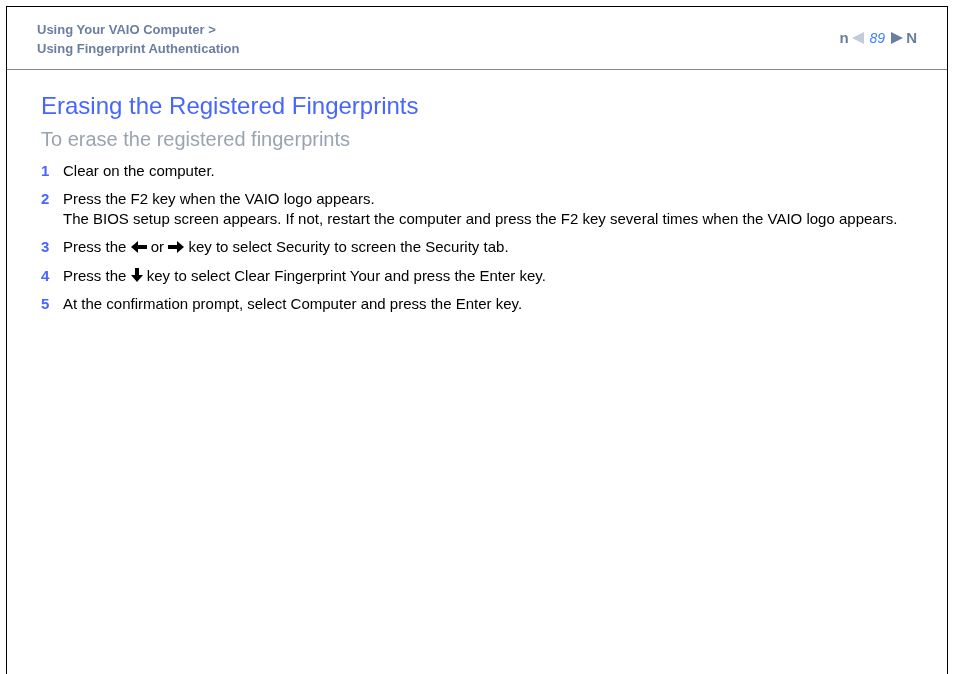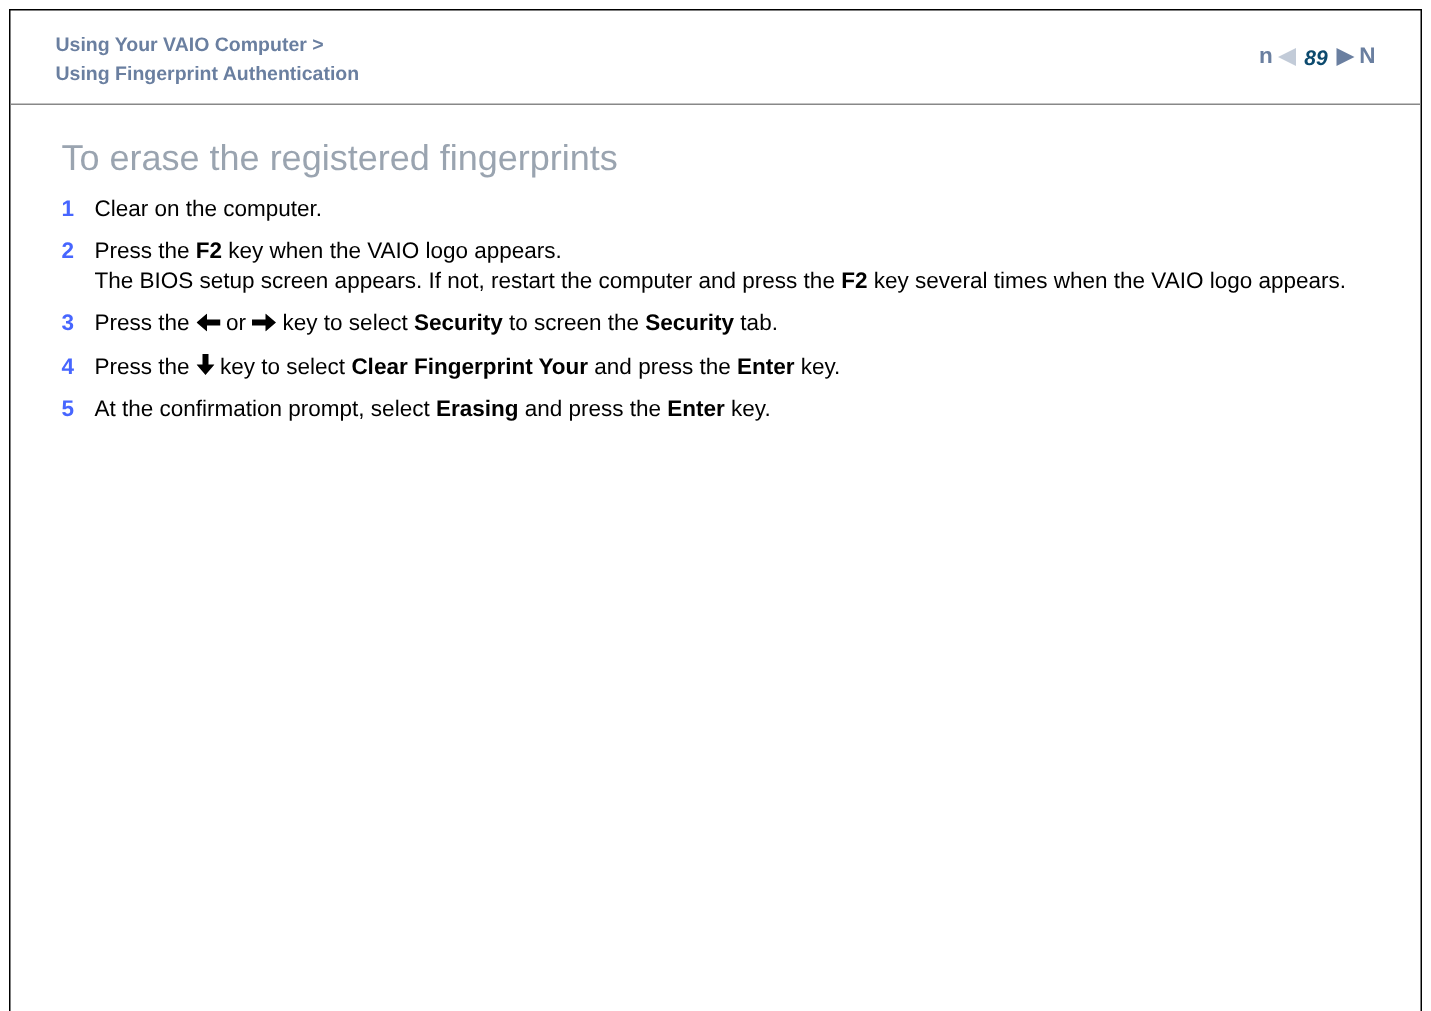--- a/index.html
+++ b/index.html
@@ -29,24 +29,24 @@
       font-weight: bold;
       line-height: 1.45;
     }
     .pagenav {
       display: flex;
       align-items: center;
       gap: 6px;
       padding-top: 8px;
     }
     .pagenum {
-      color: #0c4a6e;
+      color: #3b82f6;
       font-size: 14px;
       font-style: italic;
-      font-weight: bold;
+      font-weight: normal;
     }
     .nav-tri {
       width: 0; height: 0;
       border-top: 6px solid transparent;
       border-bottom: 6px solid transparent;
     }
     .nav-prev { border-right: 12px solid #c2cbd8; }
     .nav-next { border-left: 12px solid #6a7fa0; }
     .nletter {
       color: #6a7fa0;
@@ -66,40 +66,40 @@
       font-weight: normal;
       margin-bottom: 8px;
     }
     p.intro {
       font-size: 15px;
       line-height: 1.35;
       margin-bottom: 18px;
     }
     h2.sub {
       color: #9aa4b0;
-      font-size: 24px;
+      font-size: 20px;
       font-weight: normal;
       margin-bottom: 10px;
     }
     ol.steps { list-style: none; }
     ol.steps li {
       display: flex;
       align-items: flex-start;
       font-size: 15px;
       line-height: 1.35;
       margin-bottom: 8px;
     }
     .stepnum {
       color: #4766ff;
       font-weight: bold;
       width: 22px;
       flex-shrink: 0;
     }
     .steptext { flex: 1; }
-    .b { font-weight: bold; }
+    .b { font-weight: normal; }
     .arrow-icon {
       display: inline-block;
       vertical-align: -1px;
     }
   </style>
 </head>
 <body>
 
 <div class="page">
 
@@ -113,20 +113,21 @@
       <div class="nav-tri nav-prev"></div>
       <span class="pagenum">89</span>
       <div class="nav-tri nav-next"></div>
       <span class="nletter">N</span>
     </div>
   </div>
 
   <hr class="rule">
 
   <div class="content">
+    <h1 class="title">Erasing the Registered Fingerprints</h1>
     <h2 class="sub">To erase the registered fingerprints</h2>
 
     <ol class="steps">
 
       <li>
         <span class="stepnum">1</span>
         <span class="steptext">Clear on the computer.</span>
       </li>
 
       <li>
@@ -159,19 +160,19 @@
           <svg class="arrow-icon" width="12" height="14" viewBox="0 0 12 14">
               <path d="M6 14 L0 7 L4 7 L4 0 L8 0 L8 7 L12 7 Z" fill="#000"></path>
             </svg>
           <span> key to select </span><span class="b">Clear Fingerprint Your</span><span> and press the </span><span class="b">Enter</span><span> key.</span>
         </span>
       </li>
 
       <li>
         <span class="stepnum">5</span>
         <span class="steptext">
-          <span>At the confirmation prompt, select </span><span class="b">Erasing</span><span> and press the </span><span class="b">Enter</span><span> key.</span><br>
+          <span>At the confirmation prompt, select </span><span class="b">Computer</span><span> and press the </span><span class="b">Enter</span><span> key.</span><br>
         </span>
       </li>
 
     </ol>
   </div>
 </div>
 
 </body></html>

